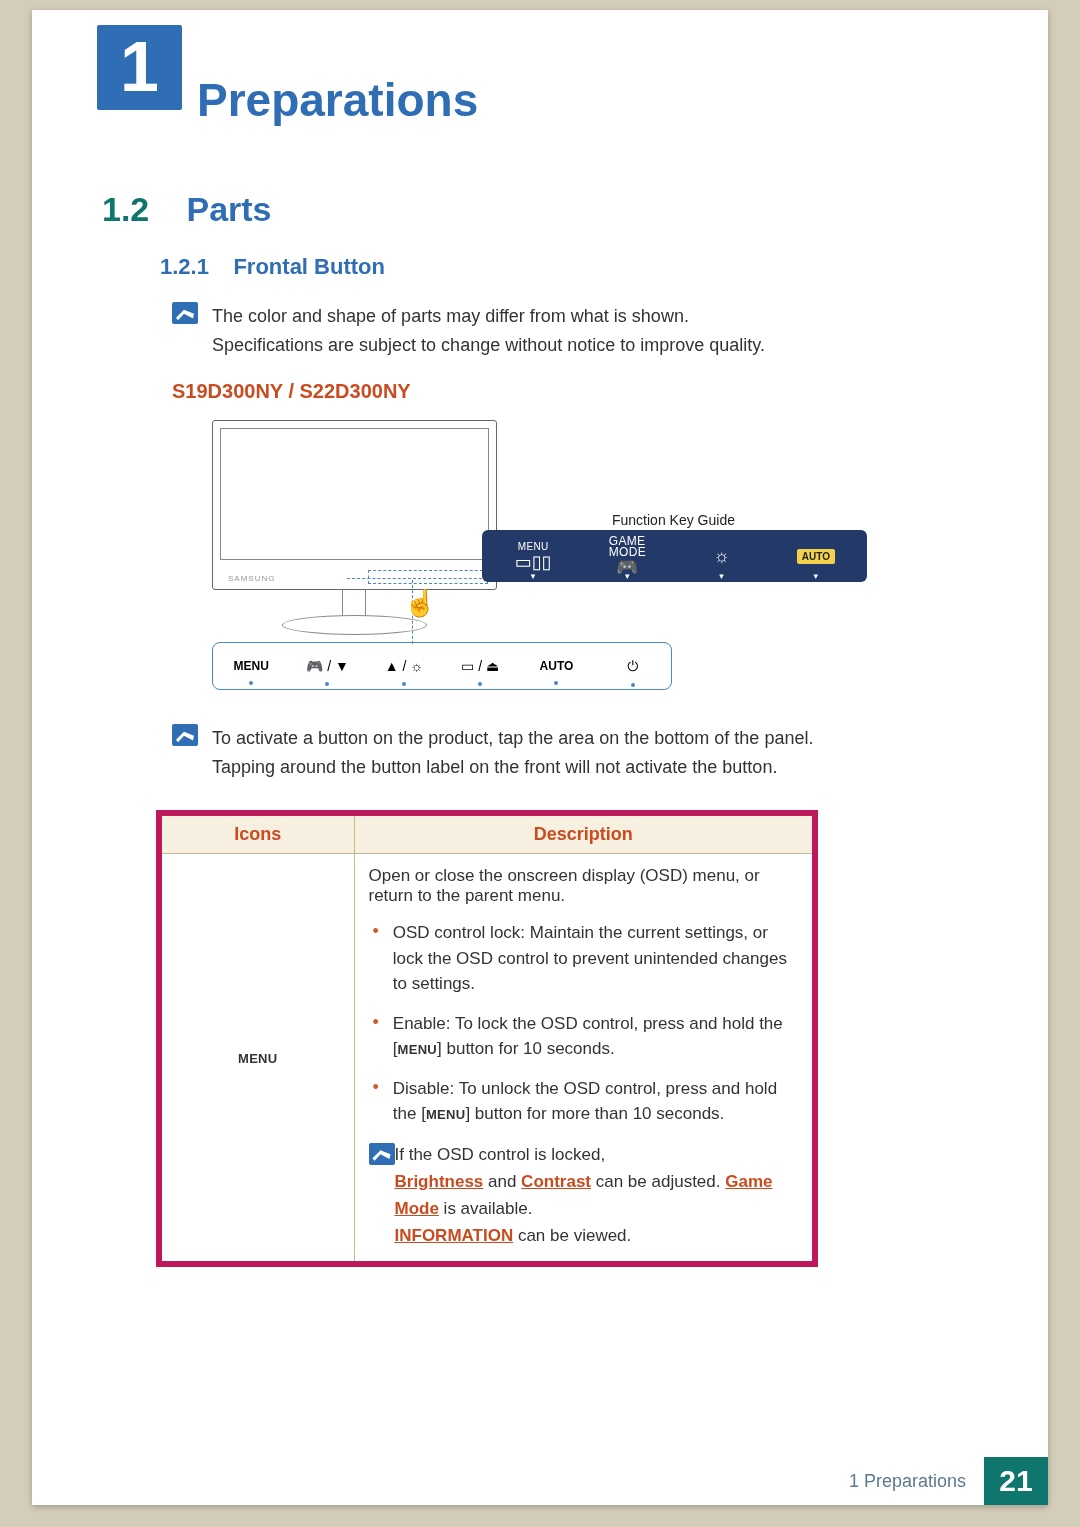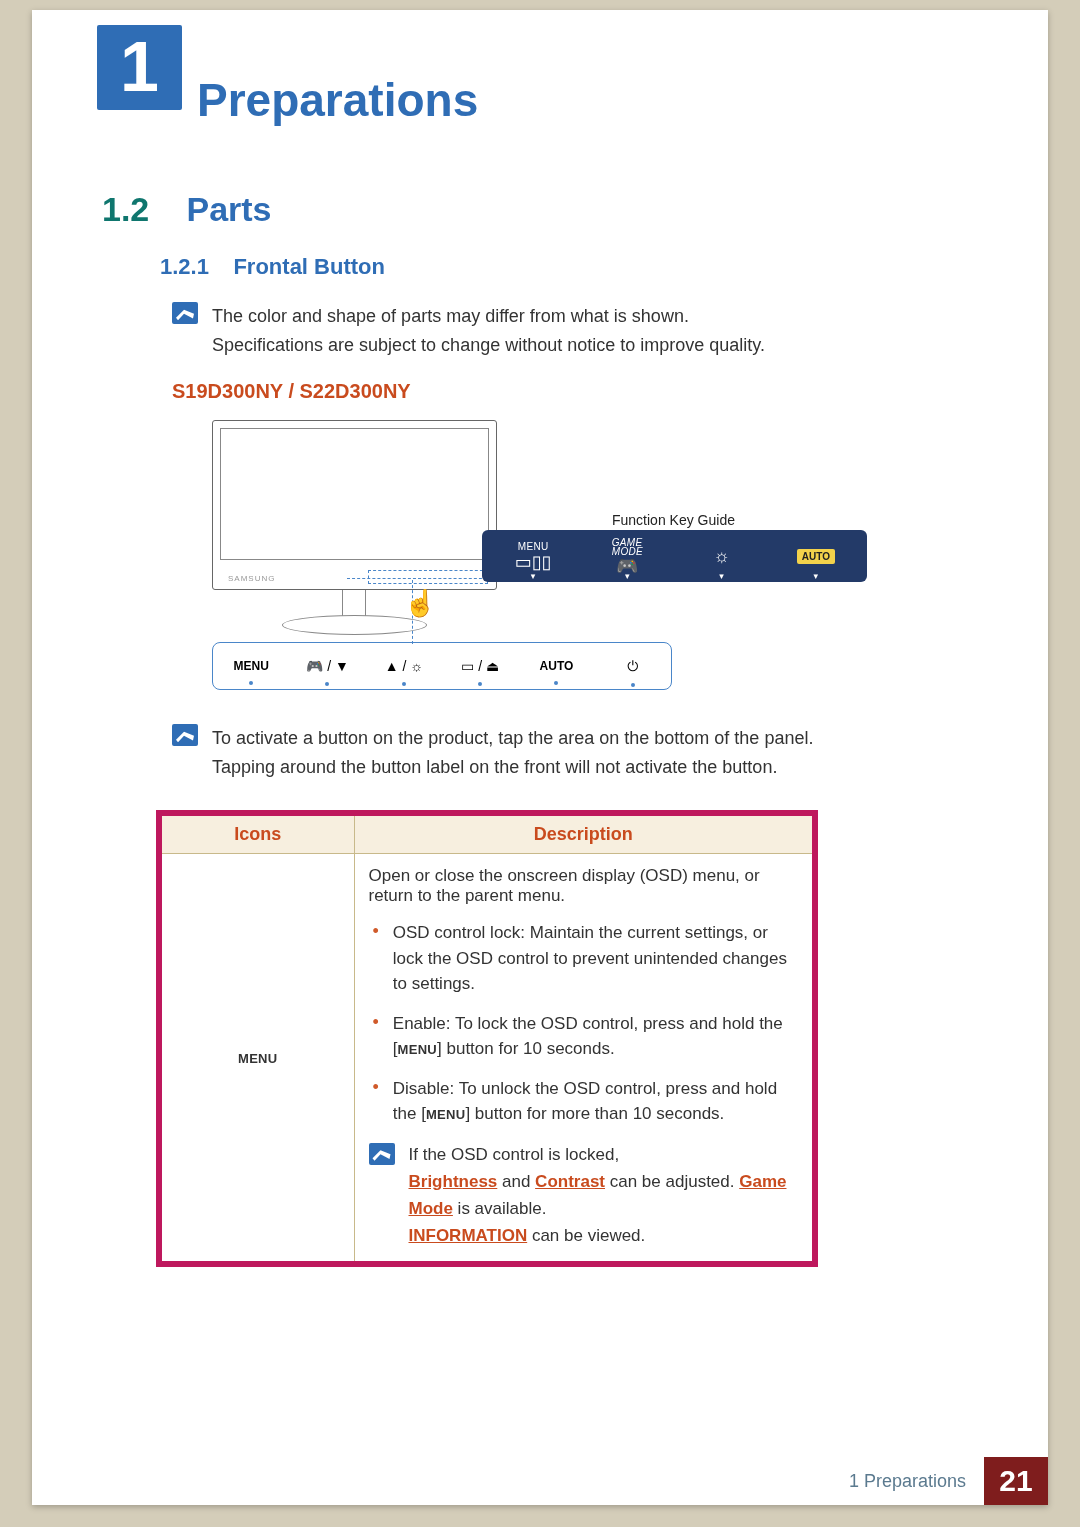--- a/index.html
+++ b/index.html
@@ -301,21 +301,21 @@
     font-size: 13px;
     font-family: Arial, sans-serif;
     letter-spacing: 0.3px;
   }
   .inner-note {
     display: flex;
     margin-top: 6px;
     margin-left: 0px;
   }
   .inner-note .note-icon { flex-shrink: 0; margin-top: 2px; }
-  .inner-note-text { margin-left: 14px; line-height: 1.6; }
+  .inner-note-text { line-height: 1.6; }
   .olink {
     color: #c94b1e;
     text-decoration: underline;
     font-weight: bold;
   }
   
   .footer {
     position: absolute;
     left: 0; bottom: 0;
     width: 100%;
@@ -327,21 +327,21 @@
   }
   .footer-label {
     display: flex;
     align-items: center;
     padding: 0 18px;
     font-size: 18px;
     color: #5b7a8f;
   }
   .footer-page {
     width: 64px;
-    background: #7f1d1d;
+    background: #0f766e;
     color: #fff;
     font-size: 30px;
     font-weight: bold;
     display: flex;
     align-items: center;
     justify-content: center;
   }
 </style>
 </head>
 <body>
@@ -385,21 +385,21 @@
     <div class="hand-icon">☝</div>
 
     <div class="fkg-label">Function Key Guide</div>
     <div class="fkg-panel">
       <div class="fkg-cell">
         <div class="lbl">MENU</div>
         <div class="ic">▭▯▯</div>
         <div class="dn">▾</div>
       </div>
       <div class="fkg-cell">
-        <div class="lbl" style="font-size:10px; line-height:0.9;font-style:italic;">GAME<br>MODE</div>
+        <div class="lbl" style="font-size:12px; line-height:0.9;">GAME<br>MODE</div>
         <div class="ic">🎮</div>
         <div class="dn">▾</div>
       </div>
       <div class="fkg-cell">
         <div class="ic">☼</div>
         <div class="dn">▾</div>
       </div>
       <div class="fkg-cell">
         <span class="auto-badge">AUTO</span>
         <div class="dn">▾</div>

